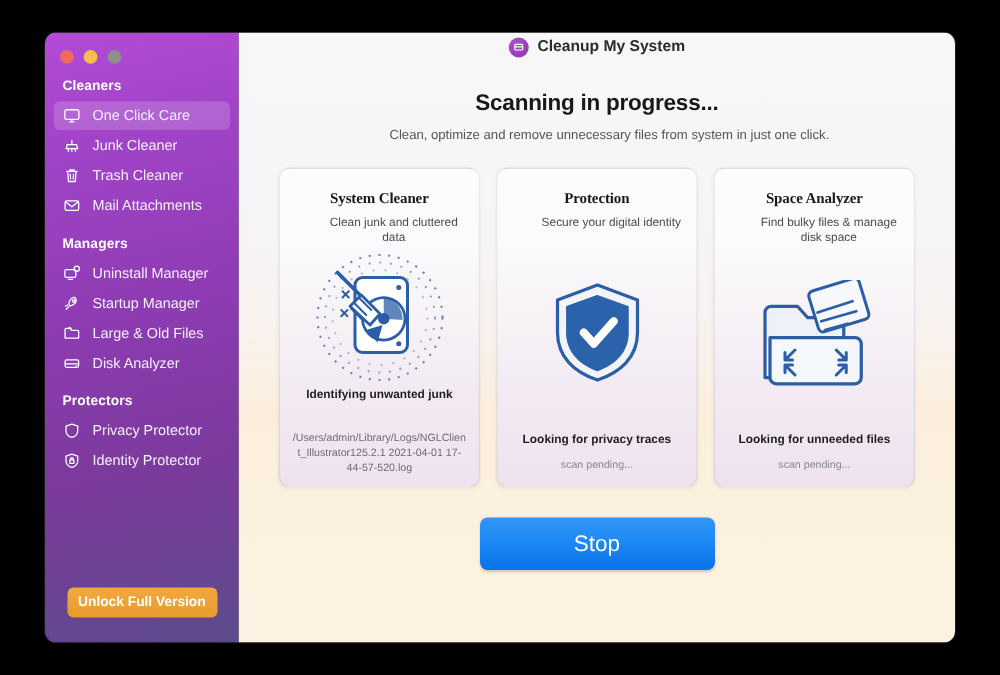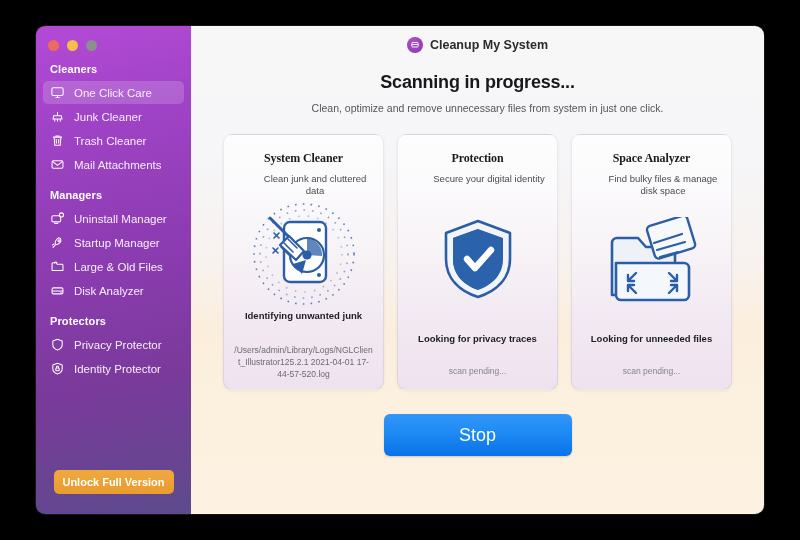--- a/index.html
+++ b/index.html
@@ -118,21 +118,20 @@
         #fcf0de 78%,
         #fdf2e2 100%);
     display: flex;
     flex-direction: column;
     align-items: center;
   }
 
   #app-titlebar {
     height: 34px;
     display: flex;
-    align-items: center;
     justify-content: center;
     gap: 7px;
     width: 100%;
     padding-top: 4px;
   }
   #brand-mark {
     width: 16px; height: 16px;
     border-radius: 50%;
     background: radial-gradient(circle at 35% 30%, #b04fd0, #8b35ae);
     display: flex; align-items: center; justify-content: center;
@@ -211,21 +210,21 @@
   }
   .card-detail {
     font-size: 8.5px;
     color: #6b6b72;
     text-align: center;
     line-height: 1.45;
     margin-top: 23px;
     word-break: break-word;
     padding: 0 2px;
   }
-  .card-detail.pending { color: #86868d; margin-top: 21px; }
+  .card-detail.pending { color: #86868d; margin-top: 8px; }
 
   
   #stop-btn {
     width: 188px;
     height: 42px;
     margin-top: 24px;
     border-radius: 6px;
     border: none;
     background: linear-gradient(180deg, #3396f7 0%, #1f8cf5 40%, #0a72e8 100%);
     color: #ffffff;

